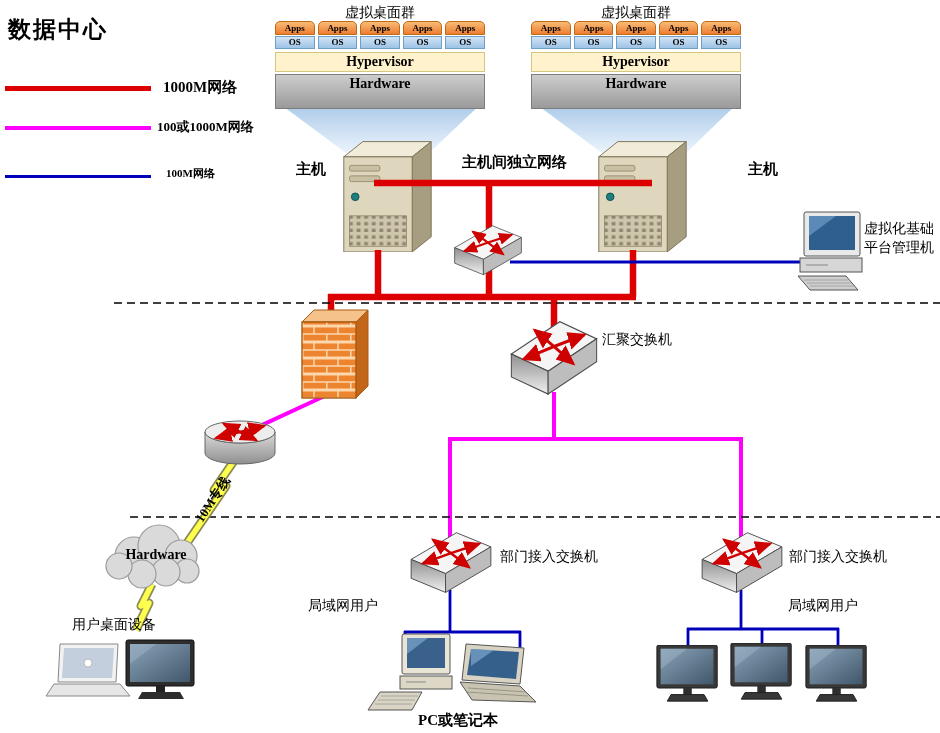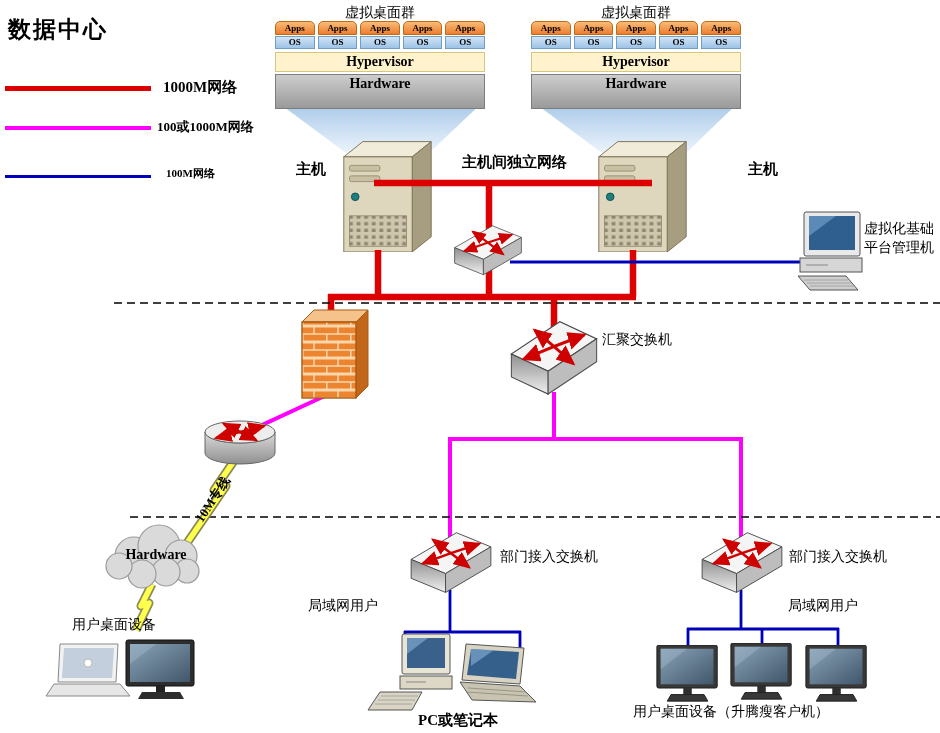--- a/index.html
+++ b/index.html
@@ -319,15 +319,14 @@
   <div class="lbl" style="left:789px;top:548px;">部门接入交换机</div>
 
   <div class="lbl" style="left:308px;top:597px;">局域网用户</div>
   <div class="lbl" style="left:788px;top:597px;">局域网用户</div>
 
   <div class="lbl b rot" style="left:199px;top:512px;font-size:13px;">10M专线</div>
   <div class="lbl b" style="left:118px;top:547px;width:76px;text-align:center;">Hardware</div>
   <div class="lbl" style="left:72px;top:616px;">用户桌面设备</div>
 
   <div class="lbl b" style="left:418px;top:711px;font-size:15px;">PC或笔记本</div>
-  <div class="lbl" style="left:633px;top:703px;">用户桌面设备（升腾瘦客户机）</div>
 
 </div>
 
 </body></html>

